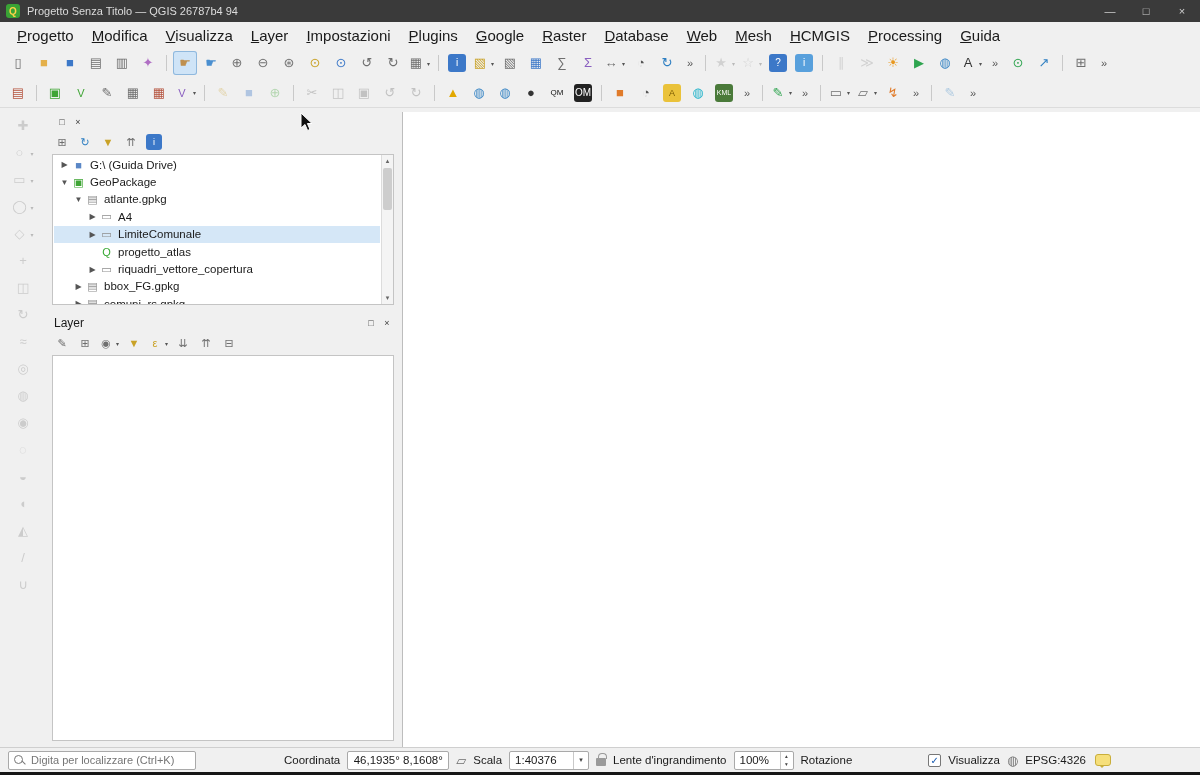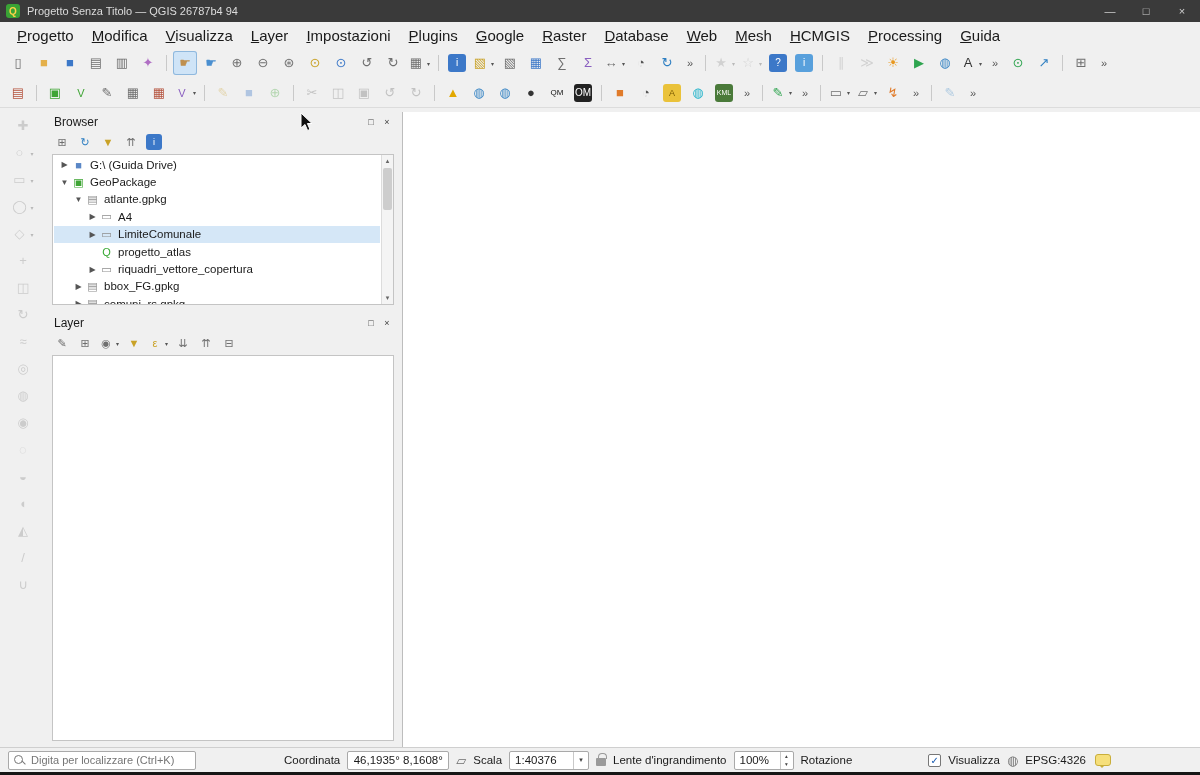--- a/index.html
+++ b/index.html
@@ -488,21 +488,20 @@
     <span class="tbtn" data-state="disabled">
       <span class="gl" style="color: rgb(138, 138, 138);">/</span>
     </span>
     <span class="tbtn" data-state="disabled">
       <span class="gl" style="color: rgb(138, 138, 138);">∪</span>
     </span>
   </div>
 
 <div class="panel" id="browser-panel">
   <div class="panel-header">
-    <span class="panel-title">Browser</span>
     <span class="panel-btn">□</span>
     <span class="panel-btn">×</span>
   </div>
   <div class="panel-toolbar">
 
   <span class="tbtn">
         <span class="gl" style="color: rgb(111, 111, 111);">⊞</span>
       </span>
       <span class="tbtn">
         <span class="gl" style="color: rgb(46, 127, 194);">↻</span>

